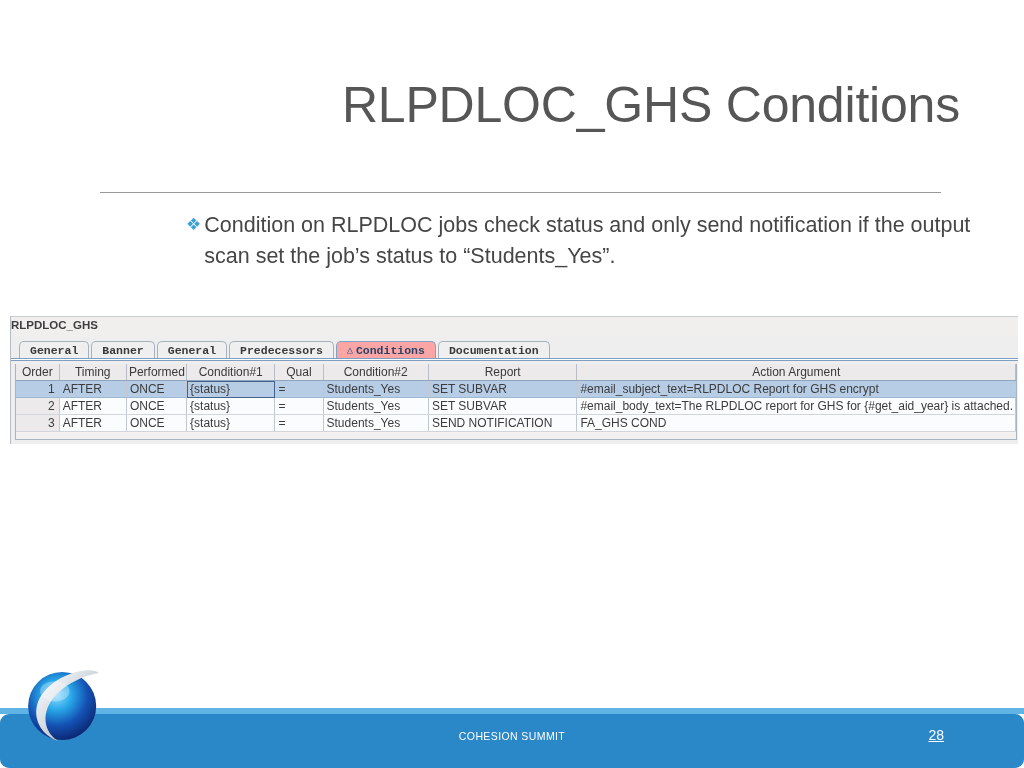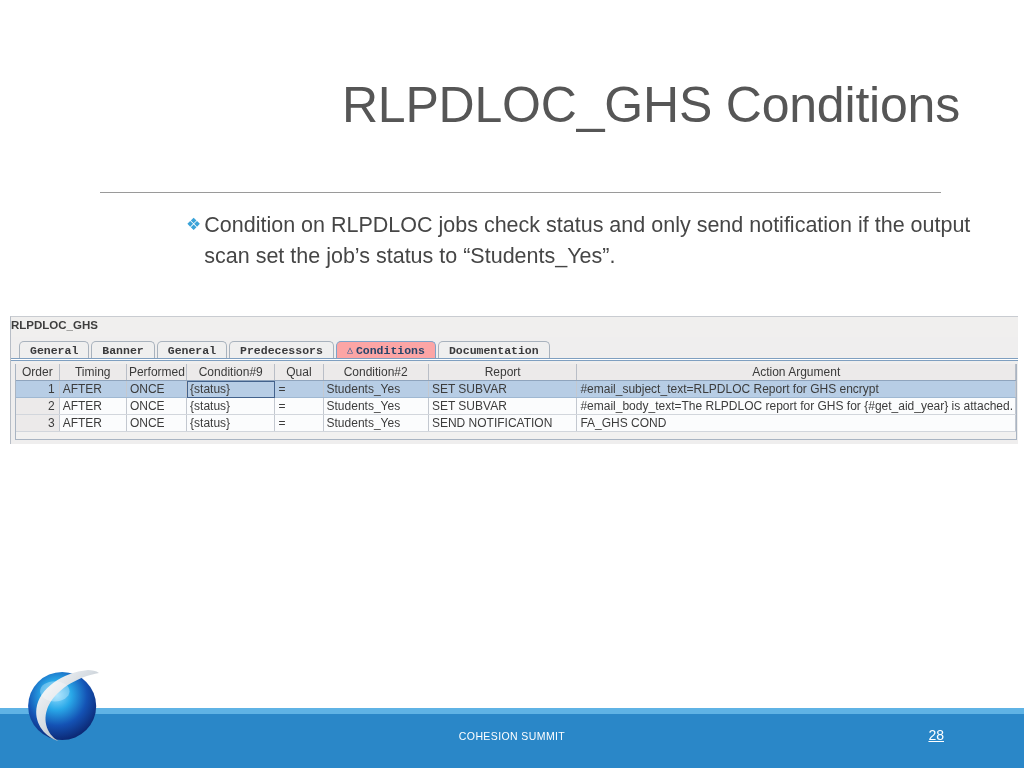--- a/index.html
+++ b/index.html
@@ -220,20 +220,21 @@
     height: 6px;
     background: #5fb3e5;
   }
   .footer-band {
     position: absolute;
     left: 0;
     bottom: 0;
     width: 100%;
     height: 54px;
     background: #2a87c8;
+    border-radius: 9px;
   }
   .footer-text {
     position: absolute;
     left: 0;
     right: 0;
     top: 16px;
     text-align: center;
     color: #ffffff;
     font-size: 10.5px;
     letter-spacing: 0.4px;
@@ -295,21 +296,21 @@
           <col style="width:48px">
           <col style="width:105px">
         <col style="width:148px">
           <col style="width:437px">
       </colgroup>
       <thead>
         <tr id="grid-head-row">
             <th>Order</th>
             <th>Timing</th>
             <th>Performed</th>
-            <th>Condition#9</th>
+            <th>Condition#1</th>
             <th>Qual</th>
             <th>Condition#2</th>
             <th>Report</th>
             <th>Action Argument</th>
           </tr>
       </thead>
       <tbody id="grid-body">
           <tr class="row-sel">
             <td class="num">1</td>
             <td>AFTER</td>

